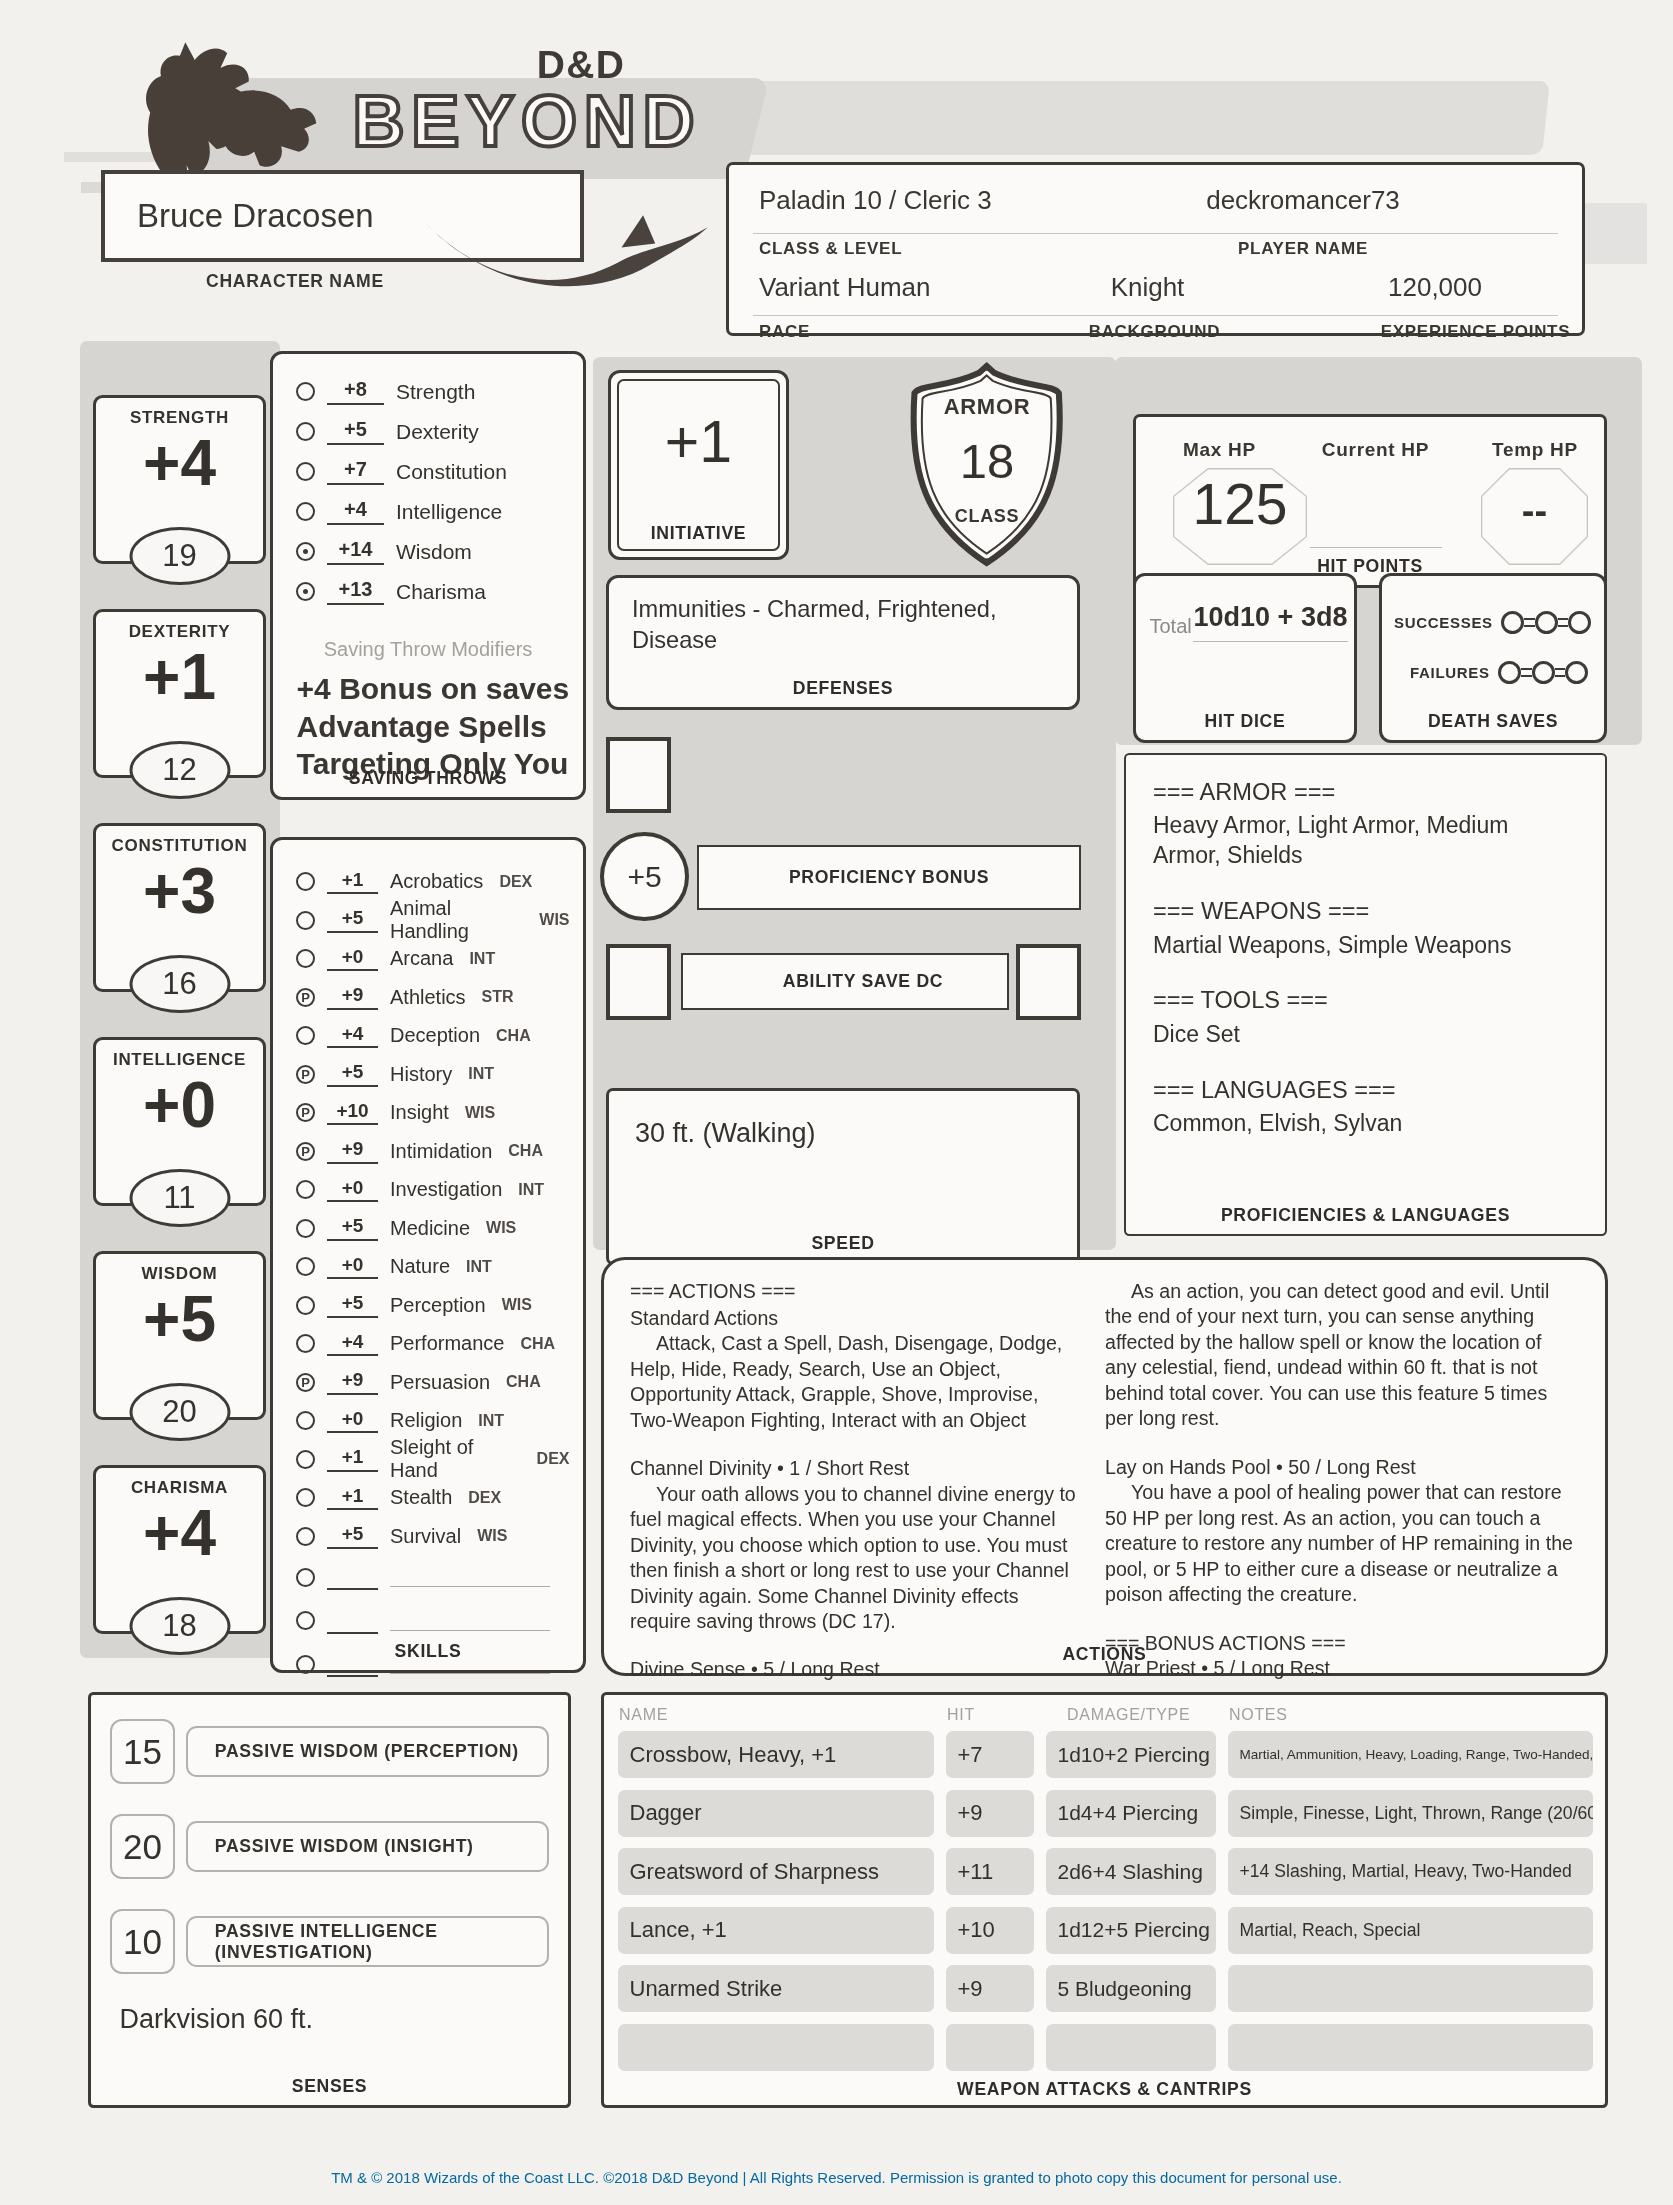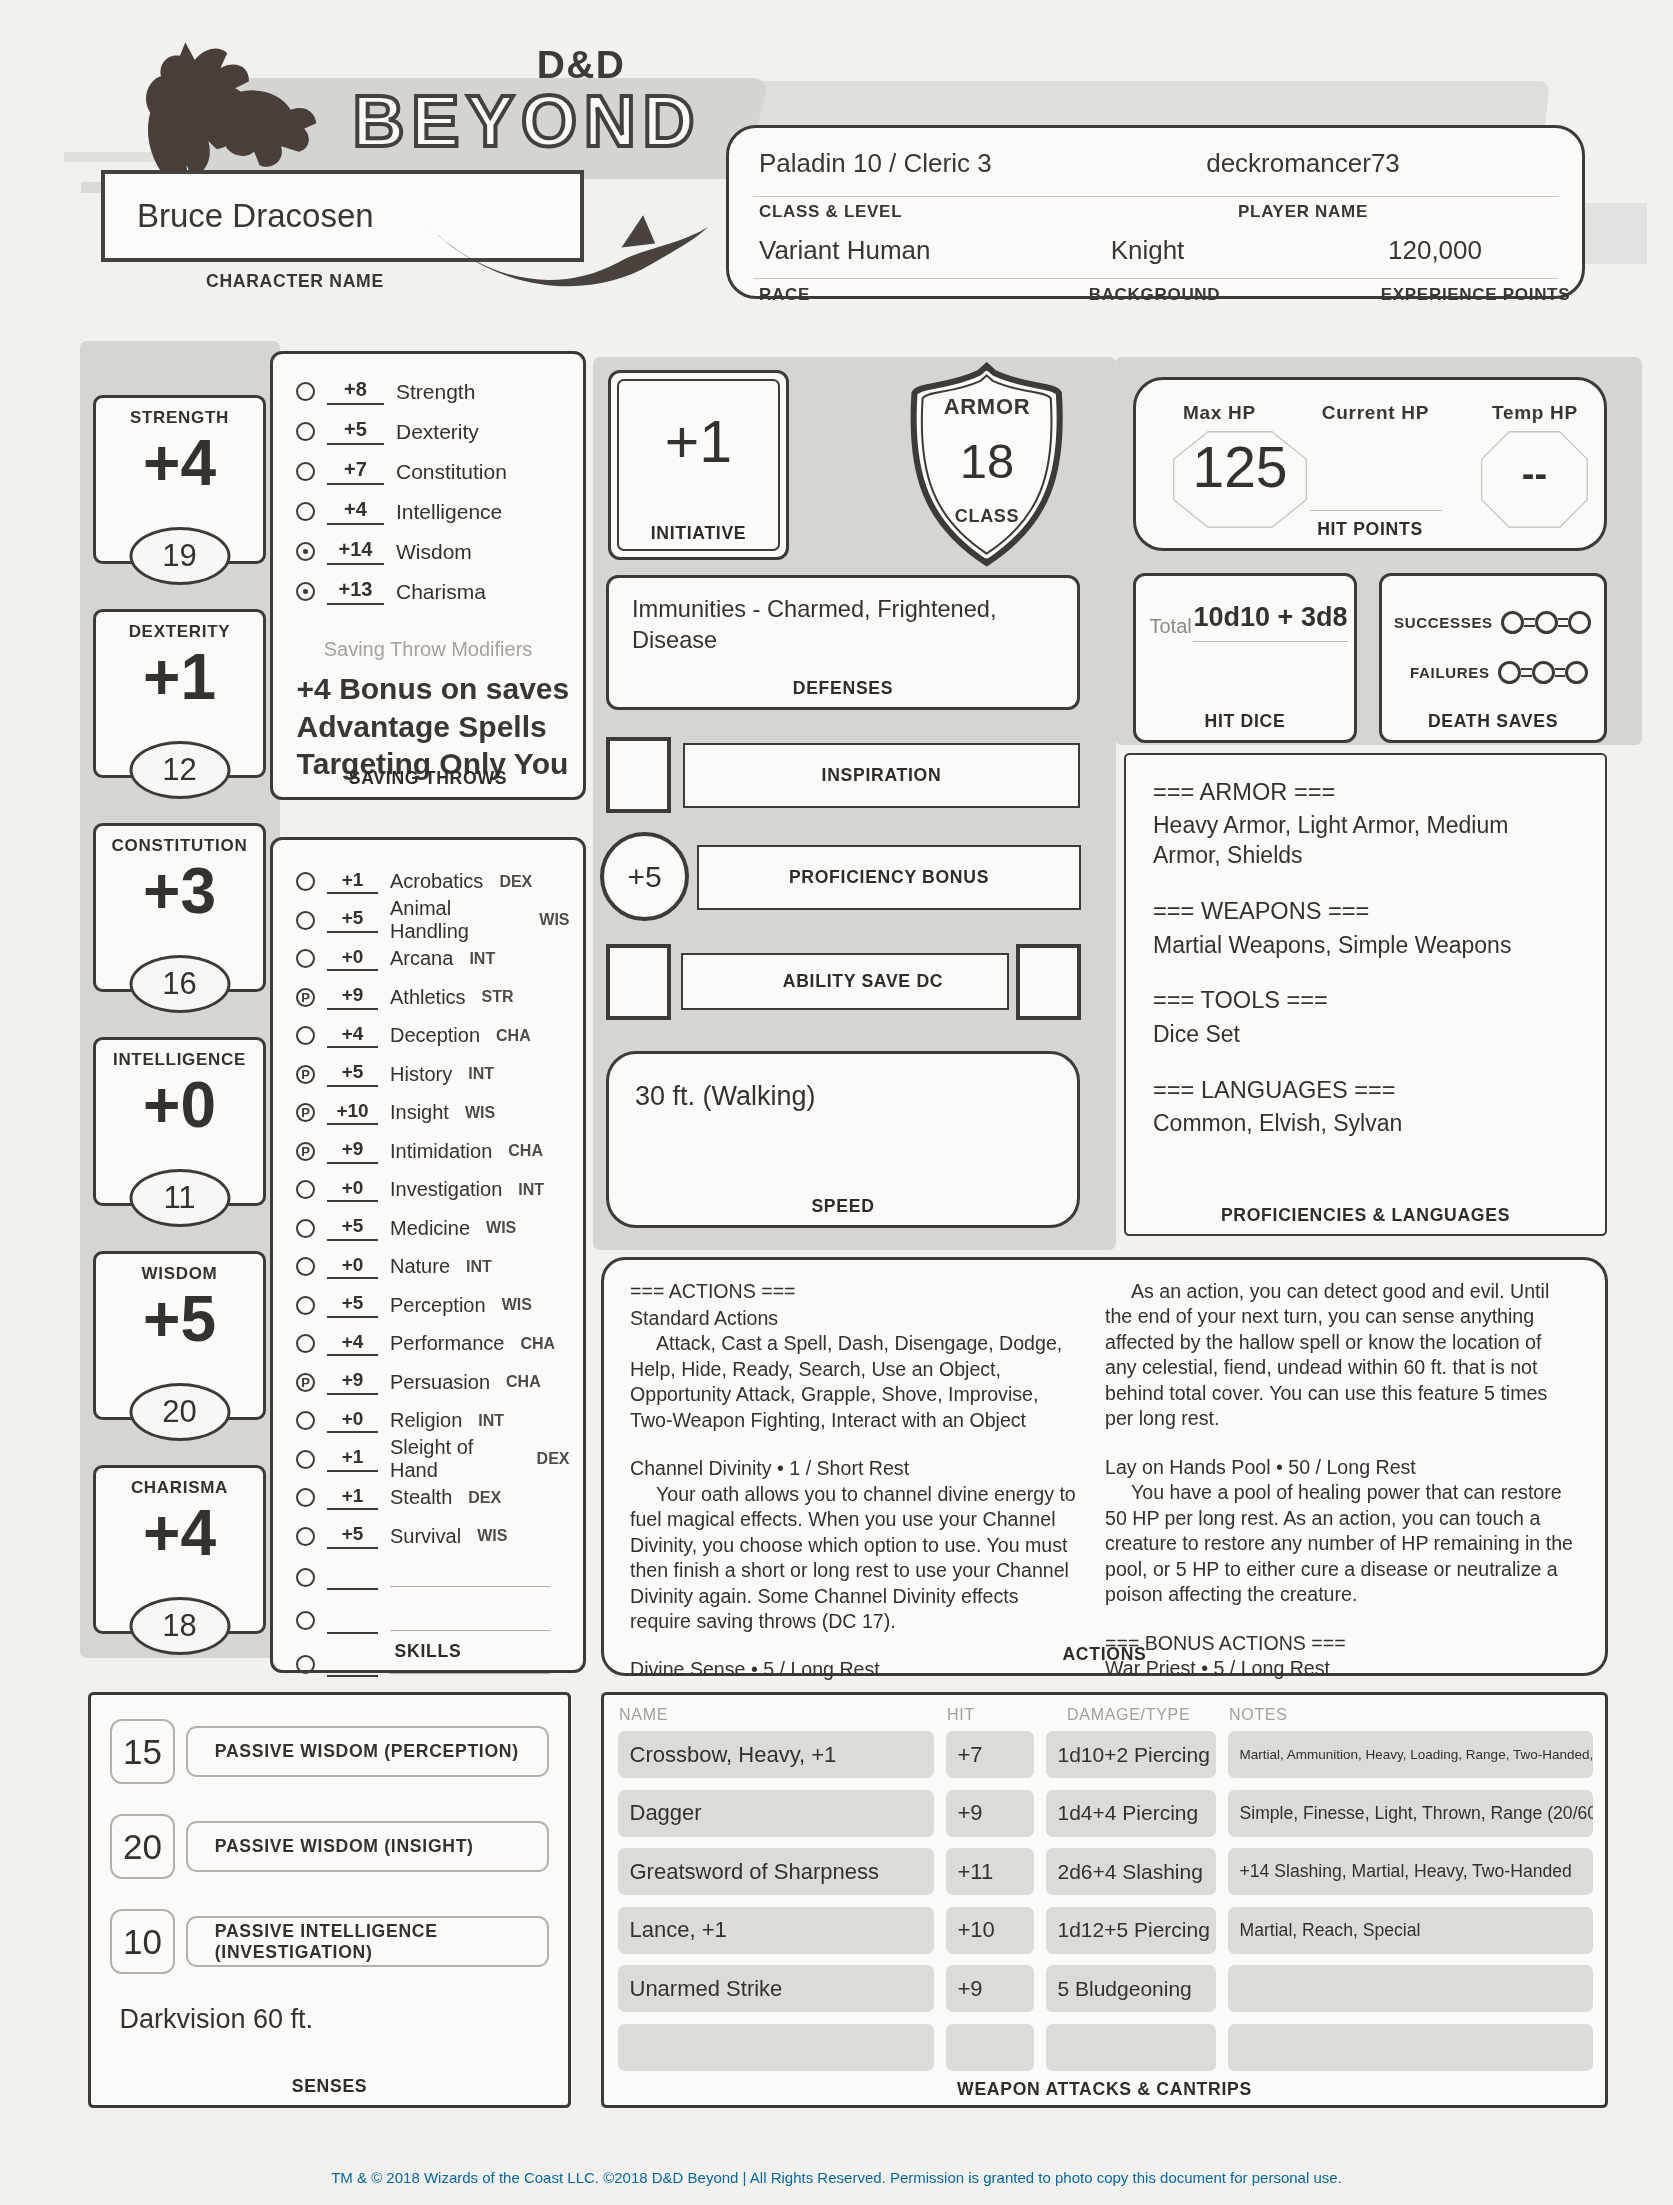--- a/index.html
+++ b/index.html
@@ -1,21 +1,21 @@
 <!DOCTYPE html>
 <html style="font-size:10.8px"><head>
 <meta charset="utf-8">
 <style>
   html,body{margin:0;padding:0;background:#e9e7e4;}
   *{box-sizing:border-box;}
   .page{position:relative;width:1673px;height:2205px;background:#f3f1ee;
         font-family:"Liberation Sans", sans-serif;color:#35312d;overflow:hidden;}
   .abs{position:absolute;}
   .box{position:absolute;background:#fbfaf8;border:3.4px solid #3e3a36;}
-  .r18{border-radius:12px;} .r26{border-radius:30px;} .r8{border-radius:5.4px;}
+  .r18{border-radius:12px;} .r26{border-radius:7px;margin-top:37px;} .r8{border-radius:5.4px;}
   .seclabel{position:absolute;bottom:8px;left:0;width:100%;text-align:center;
             font-weight:bold;font-size:17.6px;letter-spacing:0.7px;color:#2f2c29;}
   
   .swoosh{position:absolute;background:#d6d4d1;}
   .beyond{font-weight:bold;color:#fbfaf9;-webkit-text-stroke:4px #45403b;
           letter-spacing:6.8px;font-size:72px;}
   .dnd{font-weight:bold;color:#3f3a35;font-size:39px;letter-spacing:1.4px;}
   .banner{position:absolute;background:#fcfbfa;border:4px solid #46413d;}
   .smallcap{font-weight:bold;letter-spacing:0.7px;color:#3a3632;}
   .sumline{position:absolute;height:1.4px;background:#ccc2be;}
@@ -388,23 +388,20 @@
     <div class="abs" style="top:74px;width:100%;text-align:center;font-size:49px;">18</div>
     <div class="abs smallcap" style="top:147px;width:100%;text-align:center;font-size:18px;">CLASS</div>
   </div>
 
   <div class="box r18" style="left:606px;top:575px;width:474px;height:135px;">
     <div class="abs" style="left:23px;top:16px;width:405px;font-size:23.6px;line-height:1.3;">Immunities - Charmed, Frightened, Disease</div>
     <div class="seclabel">DEFENSES</div>
   </div>
 
   <div class="cap" style="left:606px;top:737px;"></div>
-  <div class="bar" style="left:683px;top:743px;width:397px;height:65px;">
-    <span>INSPIRATION</span>
-  </div>
 
   <div class="abs" style="left:600px;top:832px;width:89px;height:89px;border:4.7px solid #3e3a36;border-radius:50%;
               background:#fbfaf8;display:flex;align-items:center;justify-content:center;">
     <span style="font-size:30px;">+5</span>
   </div>
   <div class="bar" style="left:697px;top:845px;width:384px;height:65px;">
     <span>PROFICIENCY BONUS</span>
   </div>
 
   <div class="cap" style="left:606px;top:944px;"></div>

